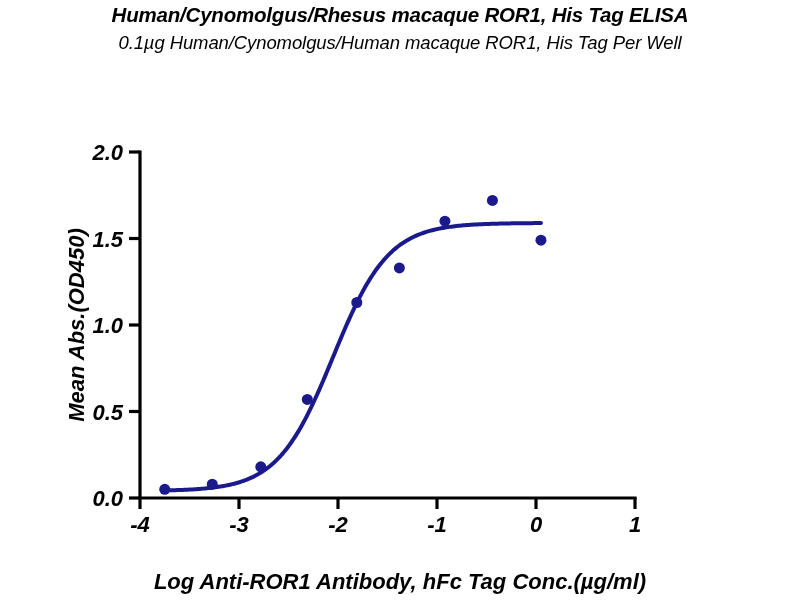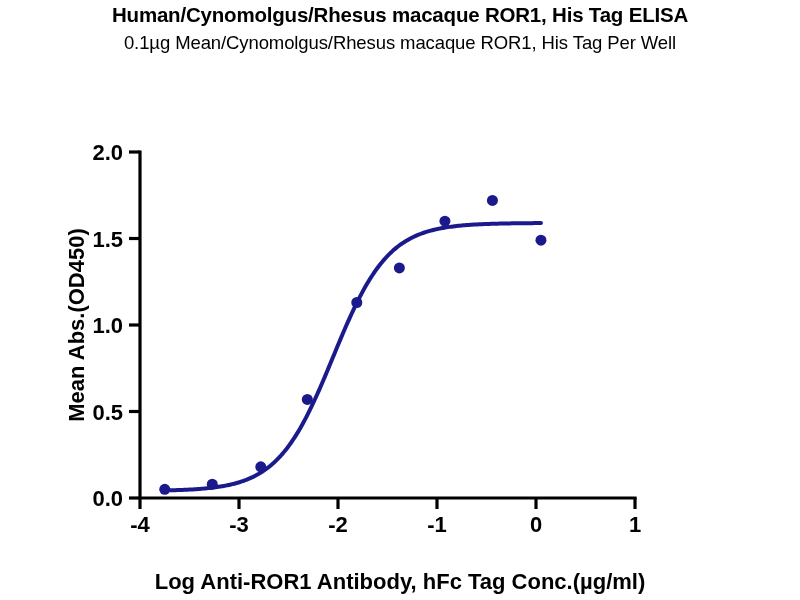--- a/index.html
+++ b/index.html
@@ -13,20 +13,21 @@
     font-family: "Liberation Sans", sans-serif;
     color: #000000;
     overflow: hidden;
     position: relative;
   }
   #figure {
     position: absolute;
     left: 0; top: 0;
     width: 800px;
     height: 600px;
+    font-style: italic;
   }
   .title-block {
     position: absolute;
     left: 0;
     top: 2px;
     width: 800px;
     text-align: center;
   }
   .chart-title {
     font-family: "Liberation Sans", sans-serif;
@@ -81,21 +82,21 @@
     stroke-linejoin: round;
   }
 </style>
 </head>
 <body>
 
 <div id="figure">
 
   <div class="title-block">
     <div class="chart-title">Human/Cynomolgus/Rhesus macaque ROR1, His Tag ELISA</div>
-    <div class="chart-subtitle">0.1µg Mean/Cynomolgus/Rhesus macaque ROR1, His Tag Per Well</div>
+    <div class="chart-subtitle">0.1µg Human/Cynomolgus/Human macaque ROR1, His Tag Per Well</div>
   </div>
 
   <svg class="plot-svg" id="plot" width="800" height="600">
 
     <g id="y-tick-labels">
         <text class="tick-label" x="123" y="506" text-anchor="end">0.0</text>
         <text class="tick-label" x="123" y="419.5" text-anchor="end">0.5</text>
         <text class="tick-label" x="123" y="333" text-anchor="end">1.0</text>
         <text class="tick-label" x="123" y="246.5" text-anchor="end">1.5</text>
         <text class="tick-label" x="123" y="160" text-anchor="end">2.0</text>

